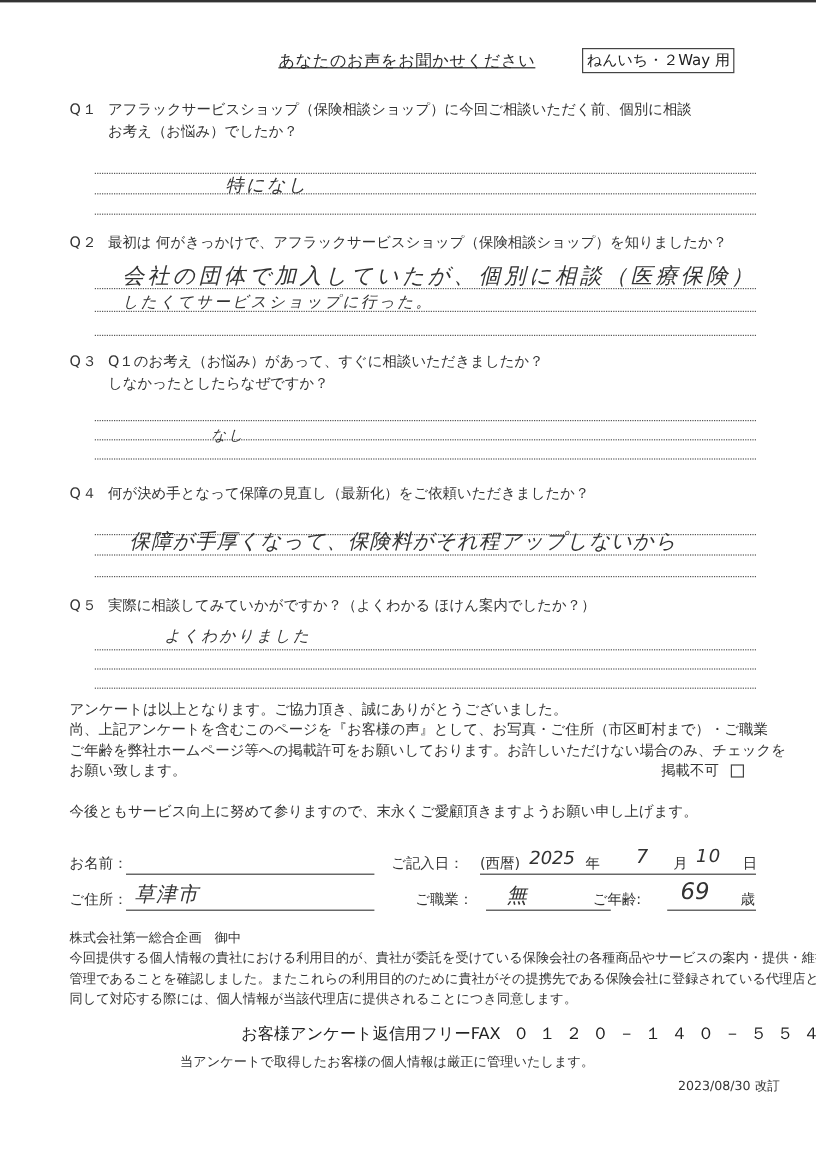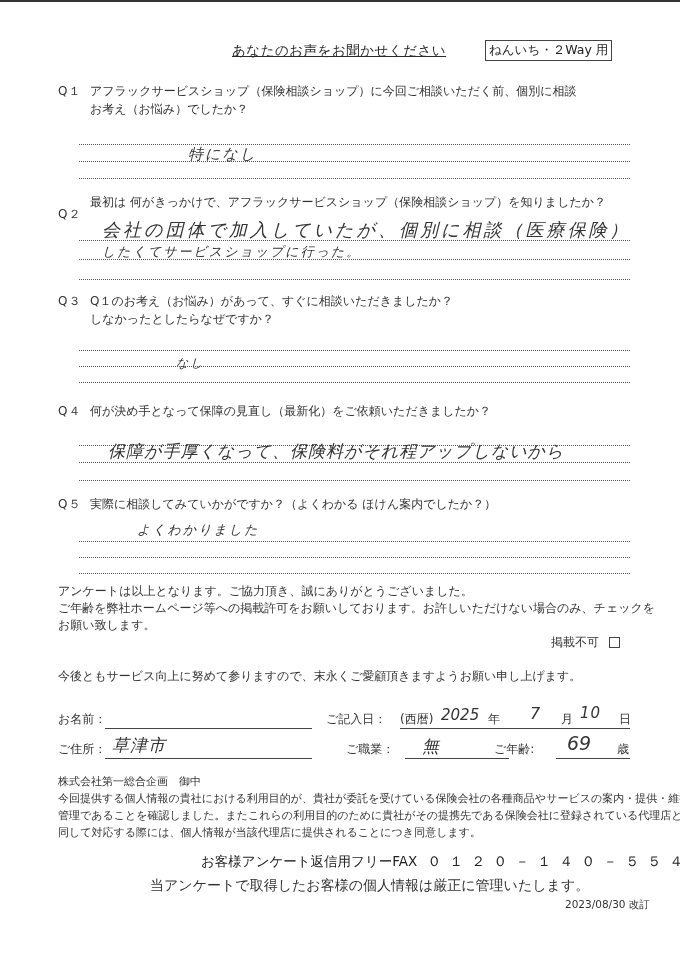--- a/index.html
+++ b/index.html
@@ -18,21 +18,21 @@
     position:absolute; white-space:nowrap;
     font-family:"DejaVu Sans", sans-serif; color:#333;
     font-style:italic; letter-spacing:2px;
   }
   .body-text { font-size:12px; color:#333; line-height:17px; }
   .uline { position:absolute; height:0; border-top:1px solid #444; }
   .field-label { font-size:12px; color:#333; }
   .checkbox { display:inline-block; width:9px; height:9px; border:1px solid #444; vertical-align:middle; margin-left:10px; }
   .fax { left:157px; top:853px; font-size:13.5px; color:#222; font-weight:normal;margin-left:44px; }
   .fax .num { letter-spacing:8px; margin-left:10px; font-size:14px; }
-  .notice { left:150px; top:877px; font-size:14px; color:#333; }
+  .notice { left:150px; top:877px; font-size:11px; color:#333; }
   .rev { left:565px; top:898px; font-size:10.5px; color:#333; }
 </style>
 </head>
 <body>
 
 <div class="topline"></div>
 
 <div class="abs title">あなたのお声をお聞かせください</div>
 <div class="abs badge">ねんいち・２Way 用</div>
 
@@ -40,21 +40,21 @@
   <div class="abs qnum" style="left:58px;top:83px;">Q１</div>
   <div class="abs qtext" style="left:90px;top:83px;">アフラックサービスショップ（保険相談ショップ）に今回ご相談いただく前、個別に相談</div>
   <div class="abs qtext" style="left:90px;top:101px;">お考え（お悩み）でしたか？</div>
   <div class="dots" style="top:144px;"></div>
   <div class="dots" style="top:161px;"></div>
   <div class="dots" style="top:178px;"></div>
   <div class="hand" style="left:188px;top:145px;font-size:15px;">特になし</div>
 </div>
 
 <div>
-  <div class="abs qnum" style="left:58px;top:194px;margin-top:12px;">Q２</div>
+  <div class="abs qnum" style="left:58px;top:194px;">Q２</div>
   <div class="abs qtext" style="left:90px;top:194px;">最初は 何がきっかけで、アフラックサービスショップ（保険相談ショップ）を知りましたか？</div>
   <div class="dots" style="top:240px;"></div>
   <div class="dots" style="top:259px;"></div>
   <div class="dots" style="top:279px;"></div>
   <div class="hand" style="left:102px;top:218px;font-size:18px;letter-spacing:3px;">会社の団体で加入していたが、個別に相談（医療保険）</div>
   <div class="hand" style="left:102px;top:243px;font-size:13px;letter-spacing:2px;">したくてサービスショップに行った。</div>
 </div>
 
 <div>
   <div class="abs qnum" style="left:58px;top:293px;">Q３</div>
@@ -79,20 +79,21 @@
   <div class="abs qnum" style="left:58px;top:496px;">Q５</div>
   <div class="abs qtext" style="left:90px;top:496px;">実際に相談してみていかがですか？（よくわかる ほけん案内でしたか？）</div>
   <div class="dots" style="top:541px;"></div>
   <div class="dots" style="top:557px;"></div>
   <div class="dots" style="top:573px;"></div>
   <div class="hand" style="left:137px;top:521px;font-size:13px;letter-spacing:2px;">よくわかりました</div>
 </div>
 
 <div class="abs body-text" style="left:58px;top:583px;">
   <div>アンケートは以上となります。ご協力頂き、誠にありがとうございました。</div>
+  <div>尚、上記アンケートを含むこのページを『お客様の声』として、お写真・ご住所（市区町村まで）・ご職業</div>
   <div>ご年齢を弊社ホームページ等への掲載許可をお願いしております。お許しいただけない場合のみ、チェックを</div>
   <div>お願い致します。</div>
 </div>
 <div class="abs body-text" style="left:551px;top:634px;">
   <span>掲載不可</span><span class="checkbox"></span>
 </div>
 <div class="abs body-text" style="left:58px;top:668px;">今後ともサービス向上に努めて参りますので、末永くご愛顧頂きますようお願い申し上げます。</div>
 
 <div class="abs field-label" style="left:58px;top:711px;">お名前：</div>
 <div class="uline" style="left:105px;top:728px;width:207px;"></div>

